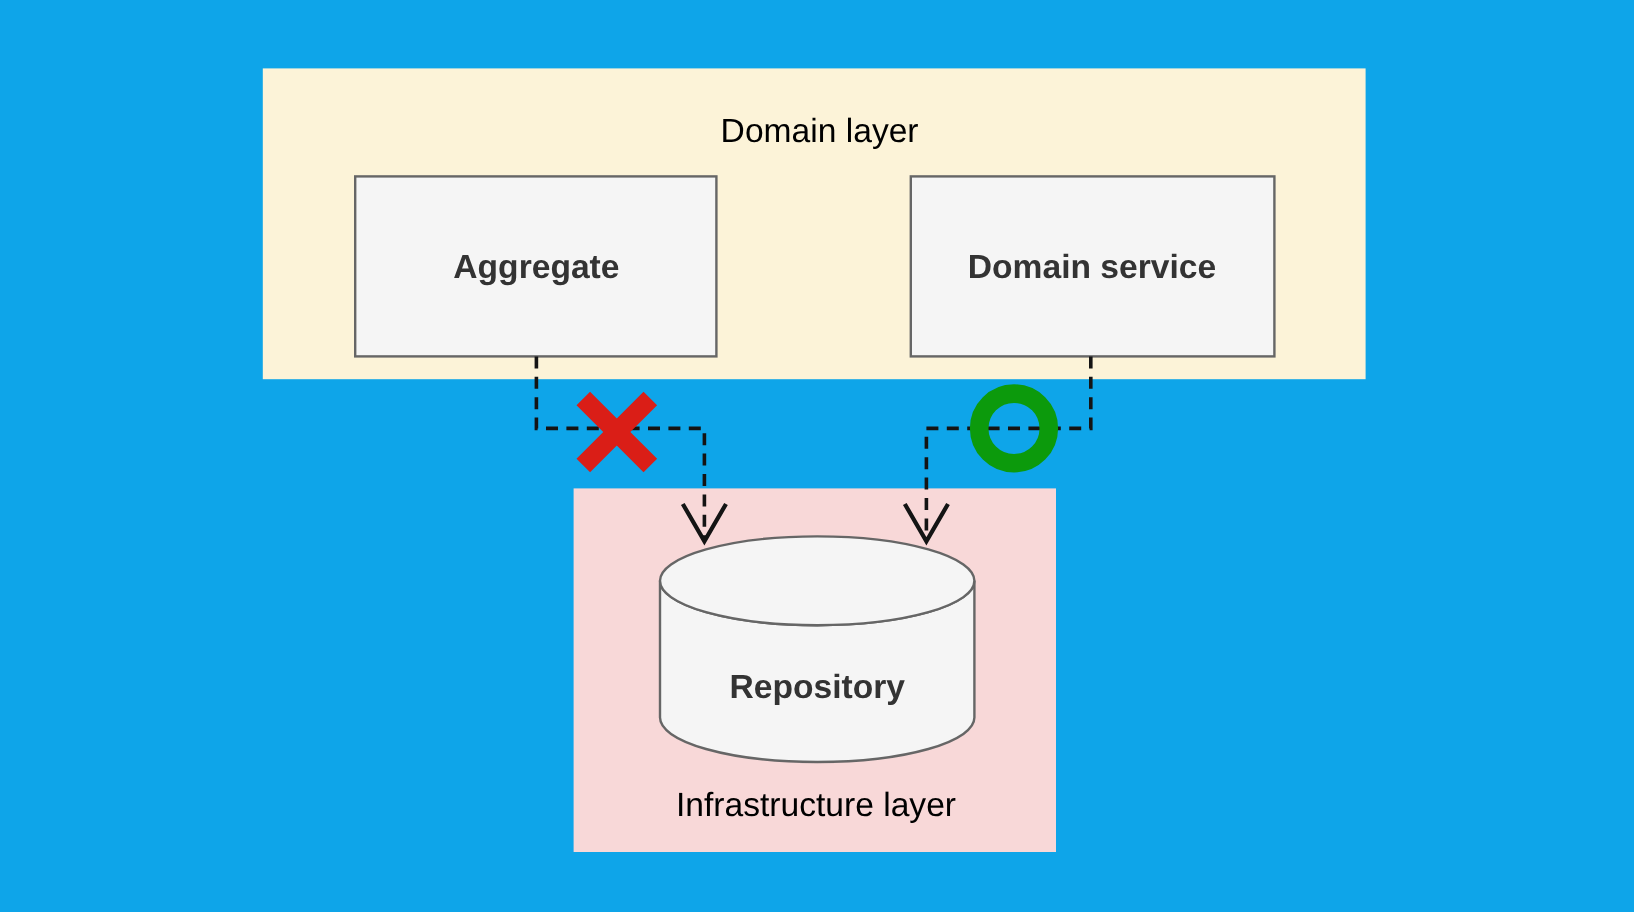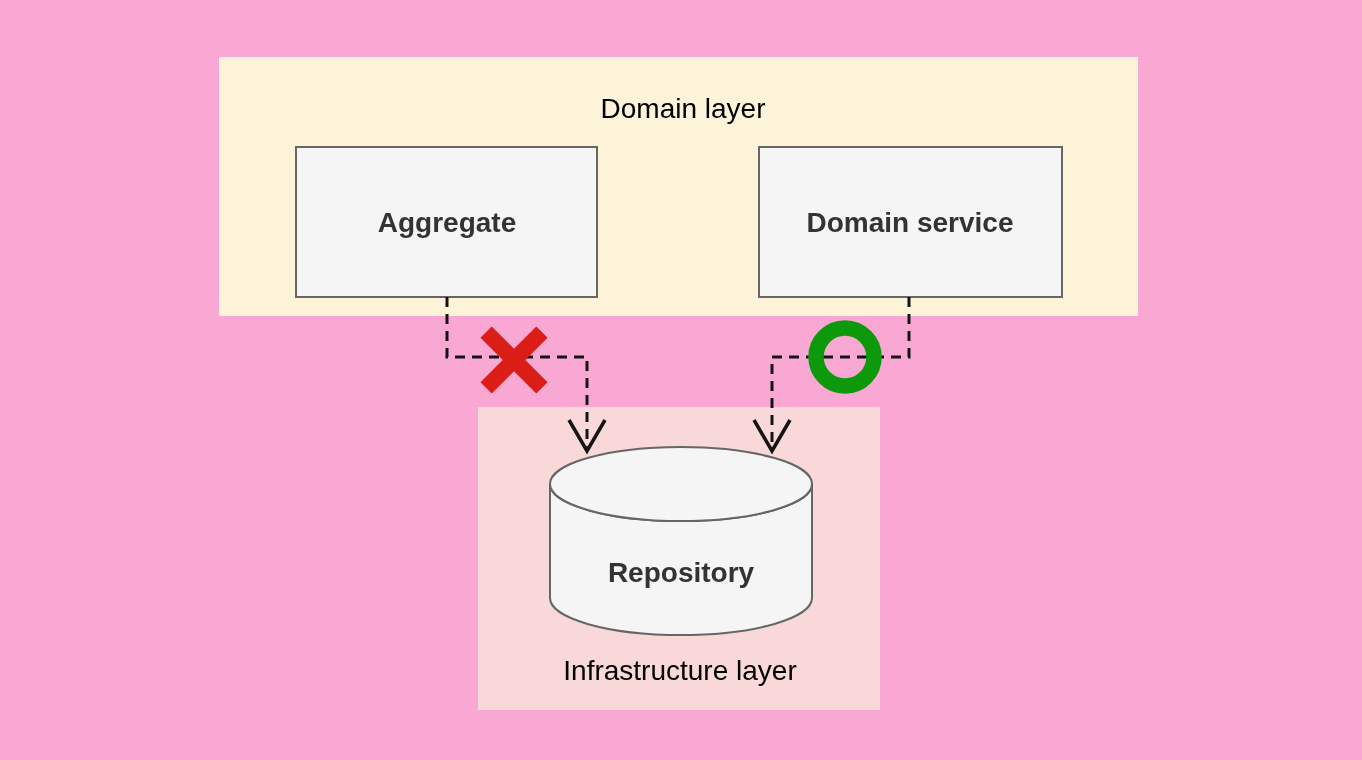--- a/index.html
+++ b/index.html
@@ -8,21 +8,21 @@
     background: #ffffff;
     width: 1362px;
     height: 760px;
     overflow: hidden;
     font-family: "Liberation Sans", sans-serif;
   }
   .stage {
     position: relative;
     width: 1362px;
     height: 760px;
-    background: #f9a8d4;
+    background: #0ea5e9;
   }
   svg { display: block; }
   .layer-label {
     font-family: "Liberation Sans", sans-serif;
     font-size: 28px;
     font-weight: 400;
   }
   .node-label {
     font-family: "Liberation Sans", sans-serif;
     font-size: 28px;

